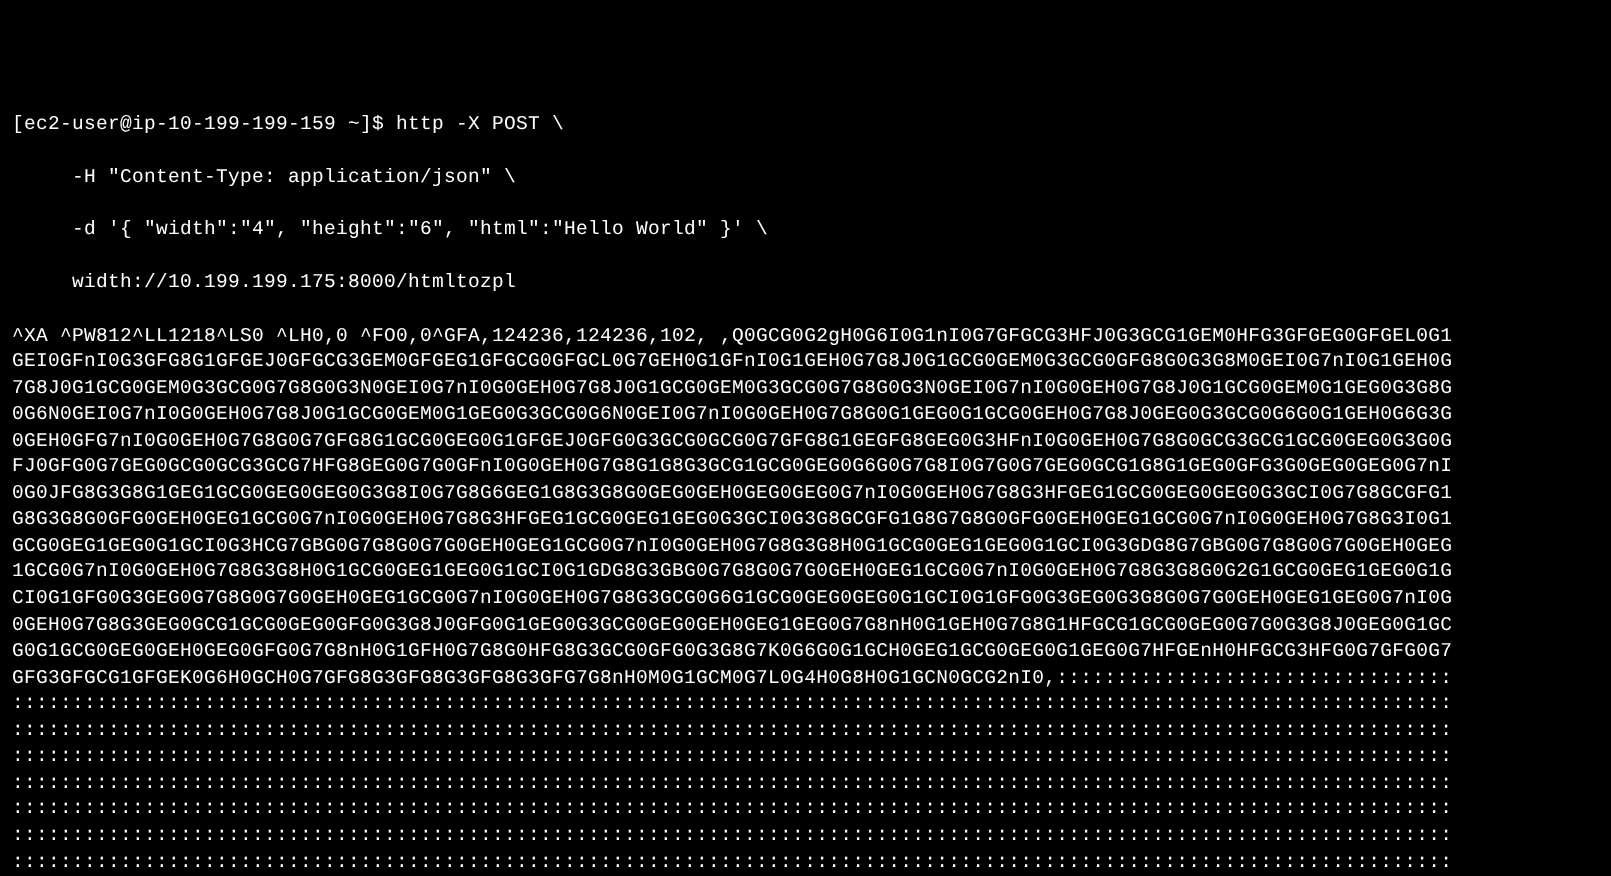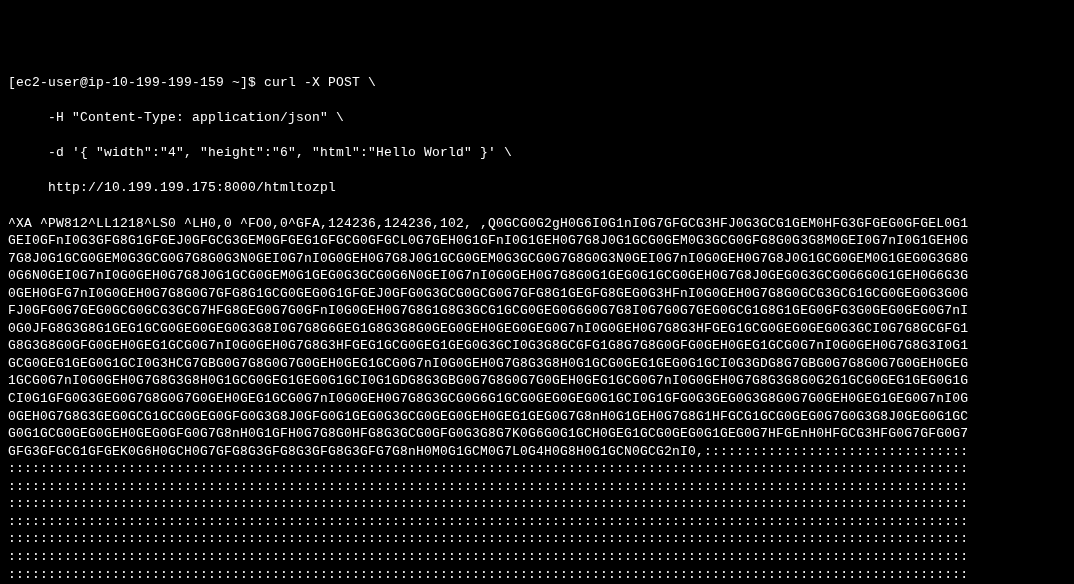--- a/index.html
+++ b/index.html
@@ -26,20 +26,20 @@
     }
     .indent {
       padding-left: 40px;
     }
   </style>
 </head>
 <body>
 
 
 
-<div class="line"><span>[ec2-user@ip-10-199-199-159 ~]$ </span><span>curl -X POST \</span></div>
+<div class="line"><span>[ec2-user@ip-10-199-199-159 ~]$ </span><span>http -X POST \</span></div>
 <div class="line indent">-H "Content-Type: application/json" \</div>
 <div class="line indent">-d '{ "width":"4", "height":"6", "html":"Hello World" }' \</div>
-<div class="line indent">http://10.199.199.175:8000/htmltozpl</div>
+<div class="line indent">width://10.199.199.175:8000/htmltozpl</div>
 <div id="output"><div class="line">^XA ^PW812^LL1218^LS0 ^LH0,0 ^FO0,0^GFA,124236,124236,102, ,Q0GCG0G2gH0G6I0G1nI0G7GFGCG3HFJ0G3GCG1GEM0HFG3GFGEG0GFGEL0G1</div><div class="line">GEI0GFnI0G3GFG8G1GFGEJ0GFGCG3GEM0GFGEG1GFGCG0GFGCL0G7GEH0G1GFnI0G1GEH0G7G8J0G1GCG0GEM0G3GCG0GFG8G0G3G8M0GEI0G7nI0G1GEH0G</div><div class="line">7G8J0G1GCG0GEM0G3GCG0G7G8G0G3N0GEI0G7nI0G0GEH0G7G8J0G1GCG0GEM0G3GCG0G7G8G0G3N0GEI0G7nI0G0GEH0G7G8J0G1GCG0GEM0G1GEG0G3G8G</div><div class="line">0G6N0GEI0G7nI0G0GEH0G7G8J0G1GCG0GEM0G1GEG0G3GCG0G6N0GEI0G7nI0G0GEH0G7G8G0G1GEG0G1GCG0GEH0G7G8J0GEG0G3GCG0G6G0G1GEH0G6G3G</div><div class="line">0GEH0GFG7nI0G0GEH0G7G8G0G7GFG8G1GCG0GEG0G1GFGEJ0GFG0G3GCG0GCG0G7GFG8G1GEGFG8GEG0G3HFnI0G0GEH0G7G8G0GCG3GCG1GCG0GEG0G3G0G</div><div class="line">FJ0GFG0G7GEG0GCG0GCG3GCG7HFG8GEG0G7G0GFnI0G0GEH0G7G8G1G8G3GCG1GCG0GEG0G6G0G7G8I0G7G0G7GEG0GCG1G8G1GEG0GFG3G0GEG0GEG0G7nI</div><div class="line">0G0JFG8G3G8G1GEG1GCG0GEG0GEG0G3G8I0G7G8G6GEG1G8G3G8G0GEG0GEH0GEG0GEG0G7nI0G0GEH0G7G8G3HFGEG1GCG0GEG0GEG0G3GCI0G7G8GCGFG1</div><div class="line">G8G3G8G0GFG0GEH0GEG1GCG0G7nI0G0GEH0G7G8G3HFGEG1GCG0GEG1GEG0G3GCI0G3G8GCGFG1G8G7G8G0GFG0GEH0GEG1GCG0G7nI0G0GEH0G7G8G3I0G1</div><div class="line">GCG0GEG1GEG0G1GCI0G3HCG7GBG0G7G8G0G7G0GEH0GEG1GCG0G7nI0G0GEH0G7G8G3G8H0G1GCG0GEG1GEG0G1GCI0G3GDG8G7GBG0G7G8G0G7G0GEH0GEG</div><div class="line">1GCG0G7nI0G0GEH0G7G8G3G8H0G1GCG0GEG1GEG0G1GCI0G1GDG8G3GBG0G7G8G0G7G0GEH0GEG1GCG0G7nI0G0GEH0G7G8G3G8G0G2G1GCG0GEG1GEG0G1G</div><div class="line">CI0G1GFG0G3GEG0G7G8G0G7G0GEH0GEG1GCG0G7nI0G0GEH0G7G8G3GCG0G6G1GCG0GEG0GEG0G1GCI0G1GFG0G3GEG0G3G8G0G7G0GEH0GEG1GEG0G7nI0G</div><div class="line">0GEH0G7G8G3GEG0GCG1GCG0GEG0GFG0G3G8J0GFG0G1GEG0G3GCG0GEG0GEH0GEG1GEG0G7G8nH0G1GEH0G7G8G1HFGCG1GCG0GEG0G7G0G3G8J0GEG0G1GC</div><div class="line">G0G1GCG0GEG0GEH0GEG0GFG0G7G8nH0G1GFH0G7G8G0HFG8G3GCG0GFG0G3G8G7K0G6G0G1GCH0GEG1GCG0GEG0G1GEG0G7HFGEnH0HFGCG3HFG0G7GFG0G7</div><div class="line">GFG3GFGCG1GFGEK0G6H0GCH0G7GFG8G3GFG8G3GFG8G3GFG7G8nH0M0G1GCM0G7L0G4H0G8H0G1GCN0GCG2nI0,:::::::::::::::::::::::::::::::::</div><div class="line">::::::::::::::::::::::::::::::::::::::::::::::::::::::::::::::::::::::::::::::::::::::::::::::::::::::::::::::::::::::::</div><div class="line">::::::::::::::::::::::::::::::::::::::::::::::::::::::::::::::::::::::::::::::::::::::::::::::::::::::::::::::::::::::::</div><div class="line">::::::::::::::::::::::::::::::::::::::::::::::::::::::::::::::::::::::::::::::::::::::::::::::::::::::::::::::::::::::::</div><div class="line">::::::::::::::::::::::::::::::::::::::::::::::::::::::::::::::::::::::::::::::::::::::::::::::::::::::::::::::::::::::::</div><div class="line">::::::::::::::::::::::::::::::::::::::::::::::::::::::::::::::::::::::::::::::::::::::::::::::::::::::::::::::::::::::::</div><div class="line">::::::::::::::::::::::::::::::::::::::::::::::::::::::::::::::::::::::::::::::::::::::::::::::::::::::::::::::::::::::::</div><div class="line">::::::::::::::::::::::::::::::::::::::::::::::::::::::::::::::::::::::::::::::::::::::::::::::::::::::::::::::::::::::::</div><div class="line">::::::::::::::::::::::::::::::::::::::::::::::::::::::::::::::::::::::::::::::::::::::::::::::::::::::::::::::::::::::::</div></div>
 
 
 
 
 </body></html>

